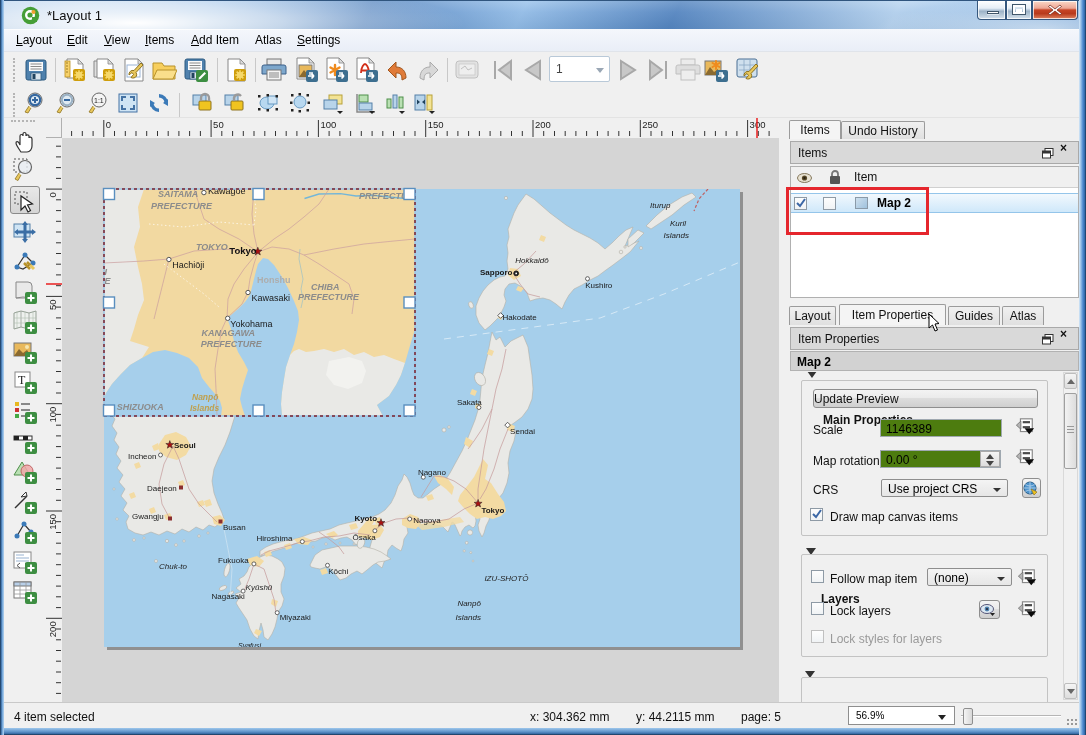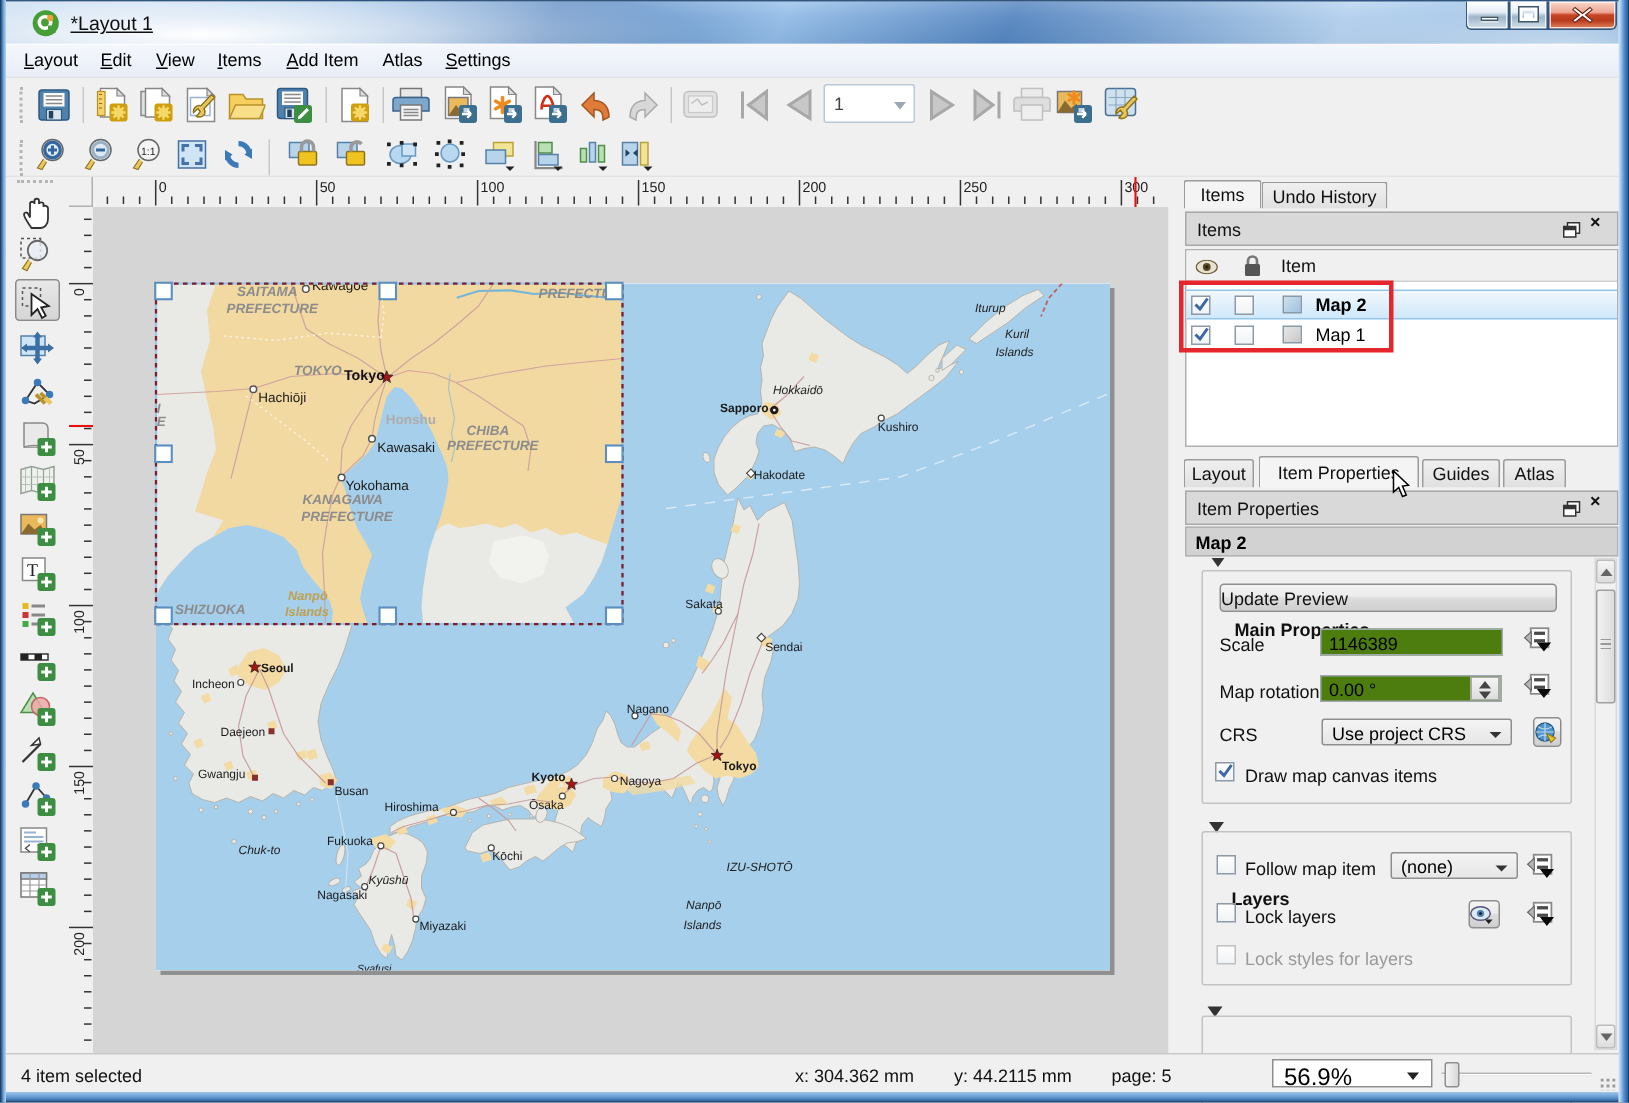--- a/index.html
+++ b/index.html
@@ -6,21 +6,21 @@
 html,body { width:1086px; height:735px; overflow:hidden; font-family:"Liberation Sans",sans-serif; }
 #win { position:absolute; left:0; top:0; width:1086px; height:735px; background:#f0f0f0; }
 
 #frameL { position:absolute; left:0; top:0; width:4px; height:735px; background:linear-gradient(90deg,#16304d 0%,#3c6ea5 30%,#7fb0e0 65%,#b5d3ee 100%); z-index:50;}
 #frameR { position:absolute; right:0; top:0; width:7px; height:735px; background:linear-gradient(90deg,#d8e9f8 0%,#9cc3e8 25%,#4f8ad0 55%,#2e66a5 85%,#122b47 100%); z-index:50;}
 #frameB { position:absolute; left:0; bottom:0; width:1086px; height:7px; background:linear-gradient(180deg,#9ec7ec 0%,#5d92c9 55%,#3a6ea8 80%,#16304d 100%); z-index:49;}
 
 #title { position:absolute; left:0; top:0; width:1086px; height:29px; background:linear-gradient(115deg, rgba(255,255,255,0.3) 8%, rgba(255,255,255,0) 20%, rgba(60,100,160,0.4) 34%, rgba(200,225,248,0.42) 48%, rgba(58,98,158,0.38) 62%, rgba(235,245,252,0.55) 82%, rgba(150,190,230,0.3) 100%), linear-gradient(180deg,#97bfe8 0%,#74a5da 40%,#5e92c9 100%); z-index:40; border-top:1px solid #30557e; }
 #titleglow { position:absolute; left:0px; top:0; width:620px; height:29px; background:radial-gradient(ellipse 330px 40px at 135px 22px, rgba(255,255,255,1) 0%, rgba(255,255,255,0.65) 45%, rgba(255,255,255,0) 100%); }
 #titleglow2 { position:absolute; right:0px; top:0; width:300px; height:29px; background:radial-gradient(ellipse 170px 30px at 260px 28px, rgba(255,255,255,0.55) 0%, rgba(255,255,255,0) 100%); }
-#titletext { position:absolute; left:47px; top:7px; font-size:13px; color:#101010;text-decoration:underline; }
+#titletext { position:absolute; left:47px; top:7px; font-size:13px; color:#101010; }
 #qicon { position:absolute; left:21px; top:5px; width:19px; height:19px; }
 
 #caps { position:absolute; left:977px; top:0px; width:101px; height:19px; z-index:60; }
 .cap { position:absolute; top:0; height:19px; border:1px solid #35577d; border-top:none; background:linear-gradient(180deg,#ffffff 0%,#e6eef6 40%,#b7c9da 50%,#9eb4c8 58%,#d6e2ec 100%); box-shadow:inset 0 0 0 1px rgba(255,255,255,0.75); }
 #capmin { left:0; width:29px; border-radius:0 0 0 4px; }
 #capmax { left:29px; width:26px; }
 #capclose { left:55px; width:46px; border-radius:0 0 4px 0; background:linear-gradient(180deg,#fbd9c8 0%,#eda694 40%,#c64425 50%,#b83a1c 70%,#e08562 100%); }
 #minglyph { position:absolute; left:9px; top:10px; width:12px; height:3px; background:#fff; border:1px solid #41576b; box-shadow:0 1px 1px rgba(255,255,255,.6);}
 #maxglyph { position:absolute; left:6px; top:4px; width:12px; height:9px; border:2px solid #fff; outline:1px solid #41576b; background:rgba(190,210,225,.3);}
 #maxglyph2 { position:absolute; left:9px; top:8px; width:6px; height:3px; background:#fff;}
@@ -921,30 +921,20 @@
       <div style="position:absolute;left:0;top:26px;width:287px;height:20px;background:linear-gradient(180deg,#f2f8fd,#cfe8fa);border-top:1px solid #94c5ea;border-bottom:1px solid #94c5ea">
         <div class="chk" style="left:3px;top:3px">
             <svg viewBox="0 0 12 12">
               <path d="M2,6 l3,3 5,-7" fill="none" stroke="#3b67a6" stroke-width="2"></path>
             </svg>
           </div>
         <div class="chk" style="left:32px;top:3px"></div>
         <div class="maprowicon" style="left:64px;top:3px"></div>
         <span style="position:absolute;left:86px;top:2px;font-size:12px;font-weight:bold;color:#000">Map 2</span>
       </div>
-      <div style="position:absolute;left:0;top:47px;width:287px;height:20px">
-        <div class="chk" style="left:3px;top:3px">
-            <svg viewBox="0 0 12 12">
-              <path d="M2,6 l3,3 5,-7" fill="none" stroke="#3b67a6" stroke-width="2"></path>
-            </svg>
-          </div>
-        <div class="chk" style="left:32px;top:3px"></div>
-        <div class="maprowicon" style="left:64px;top:3px;background:linear-gradient(135deg,#e6e6e6,#c9c9c9)"></div>
-        <span style="position:absolute;left:86px;top:2px;font-size:12px;color:#000">Map 1</span>
-      </div>
     </div>
 
     <div class="dtab" style="left:3px;top:188px;width:47px;height:19px;padding-top:2px">Layout</div>
     <div class="dtab dtabactive" style="left:53px;top:186px;width:107px;height:21px;padding-top:3px">Item Properties</div>
     <div class="dtab" style="left:162px;top:188px;width:52px;height:19px;padding-top:2px">Guides</div>
     <div class="dtab" style="left:216px;top:188px;width:42px;height:19px;padding-top:2px">Atlas</div>
 
     <svg style="position:absolute;left:142px;top:195px;z-index:99" width="16" height="20" viewBox="0 0 16 20">
         <path d="M1,1 L1,15 4.5,12 7,18 9.5,17 7,11 11,10.5 Z" fill="#fff" stroke="#000" stroke-width="1"></path>
       </svg>
@@ -1057,21 +1047,21 @@
     </div>
   </div>
   <div id="redbox"></div>
 
   <div id="status">
     <span class="st" style="left:11px">4 item selected</span>
     <span class="st" style="left:527px">x: 304.362 mm</span>
     <span class="st" style="left:633px">y: 44.2115 mm</span>
     <span class="st" style="left:738px">page: 5</span>
     <div style="position:absolute;left:845px;top:3px;width:107px;height:19px;background:#fff;border:1px solid #8e8e8e">
-      <span style="position:absolute;left:7px;top:3px;font-size:16px;color:#000">56.9%</span>
+      <span style="position:absolute;left:7px;top:3px;font-size:10px;color:#000">56.9%</span>
       <div style="position:absolute;right:8px;top:8px;width:0;height:0;border-left:4px solid transparent;border-right:4px solid transparent;border-top:5px solid #222"></div>
     </div>
     <div style="position:absolute;left:958px;top:12px;width:100px;height:2px;background:#b5b5b5;border-bottom:1px solid #fff"></div>
     <div style="position:absolute;left:960px;top:5px;width:10px;height:17px;background:linear-gradient(90deg,#f4f4f4,#d8d8d8);border:1px solid #8e8e8e;border-radius:2px"></div>
     <div style="position:absolute;left:1064px;top:16px;width:10px;height:8px;background-image:radial-gradient(circle 1px at 1px 1px,#999 1px,transparent 1px);background-size:4px 4px"></div>
   </div>
   <div id="frameL"></div>
     <div id="frameR"></div>
     <div id="frameB"></div>
 </div>

